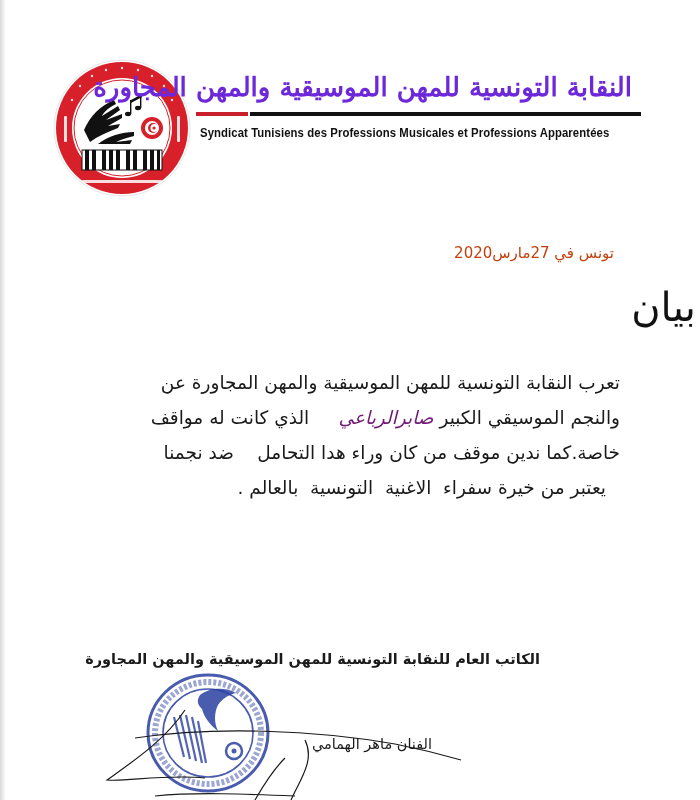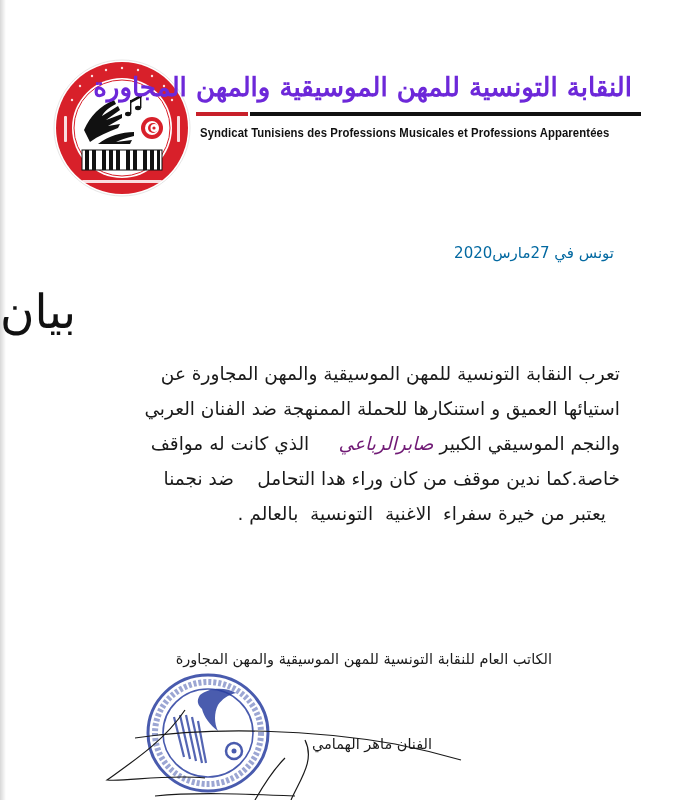--- a/index.html
+++ b/index.html
@@ -37,43 +37,43 @@
       position: absolute; left: 200px; top: 125px; width: 450px;
       font-family: "Liberation Sans", sans-serif;
       font-size: 13.5px; font-weight: bold; color: #111;
       white-space: nowrap; transform: scaleX(0.84); transform-origin: left top;
       letter-spacing: 0.1px;
     }
     
     .date {
       position: absolute; right: 86px; top: 244px;
       font-family: "DejaVu Sans", sans-serif;
-      font-size: 15px; direction: rtl; white-space: nowrap; color: #0369a1;
+      font-size: 15px; direction: rtl; white-space: nowrap; color: #c2410c;
     }
     
     .title {
-      position: absolute; left: 0; right: 16px; top: 284px; text-align: left;
+      position: absolute; left: 0; right: 4px; top: 284px; text-align: right;
       font-family: "DejaVu Serif", serif;
-      font-size: 47px; color: #111; direction: rtl;
+      font-size: 40px; color: #111; direction: rtl;
     }
     
     .body-text {
-      position: absolute; left: 100px; width: 520px; top: 356px;
+      position: absolute; left: 100px; width: 520px; top: 365px;
       direction: rtl; text-align: justify; text-align-last: right;
       font-family: "DejaVu Sans", sans-serif;
       font-size: 18.5px; line-height: 35px; color: #1a1a1a;
     }
     .body-line { display: block; white-space: nowrap; text-align: right; }
     .body-line.last { padding-right: 14px; }
     .highlight { color: #701a75; font-style: italic; }
     
     .sig-title {
-      position: absolute; right: 148px; top: 651px;
-      font-family: "DejaVu Sans", sans-serif;
-      font-size: 14.5px; direction: rtl; white-space: nowrap; color: #1a1a1a;
+      position: absolute; right: 160px; top: 651px;
+      font-family: "DejaVu Sans", sans-serif;
+      font-size: 14.5px; direction: rtl; white-space: nowrap; color: #1a1a1a; font-weight: bold;
     }
     .sig-name {
       position: absolute; right: 268px; top: 736px;
       font-family: "DejaVu Sans", sans-serif;
       font-size: 14.5px; direction: rtl; white-space: nowrap; color: #1a1a1a; text-align: center;
     }
     .stamp {
       position: absolute; left: 140px; top: 665px; width: 140px; height: 135px;
     }
     .signature {
@@ -144,21 +144,20 @@
 <div class="header-rule-red"></div>
 <div class="header-rule-black"></div>
 <div class="header-fr">Syndicat Tunisiens des Professions Musicales et Professions Apparentées</div>
 
 <div class="date">تونس في 27مارس2020</div>
 
 <div class="title">بيان</div>
 
 <div class="body-text">
   <span class="body-line">تعرب النقابة التونسية للمهن الموسيقية والمهن المجاورة عن</span>
-  <span class="body-line">استيائها العميق و استنكارها للحملة الممنهجة ضد الفنان العربي</span>
   <span class="body-line">
     <span>والنجم الموسيقي الكبير</span>
     <span class="highlight">صابرالرباعي</span>&nbsp;&nbsp;&nbsp;&nbsp;
     <span>الذي كانت له مواقف</span>
   </span>
   <span class="body-line" style="white-space: pre;">خاصة.كما ندين موقف من كان وراء هدا التحامل    ضد نجمنا</span>
   <span class="body-line last" style="white-space: pre;">يعتبر من خيرة سفراء  الاغنية  التونسية  بالعالم .</span>
 </div>
 
 <div class="stamp">

